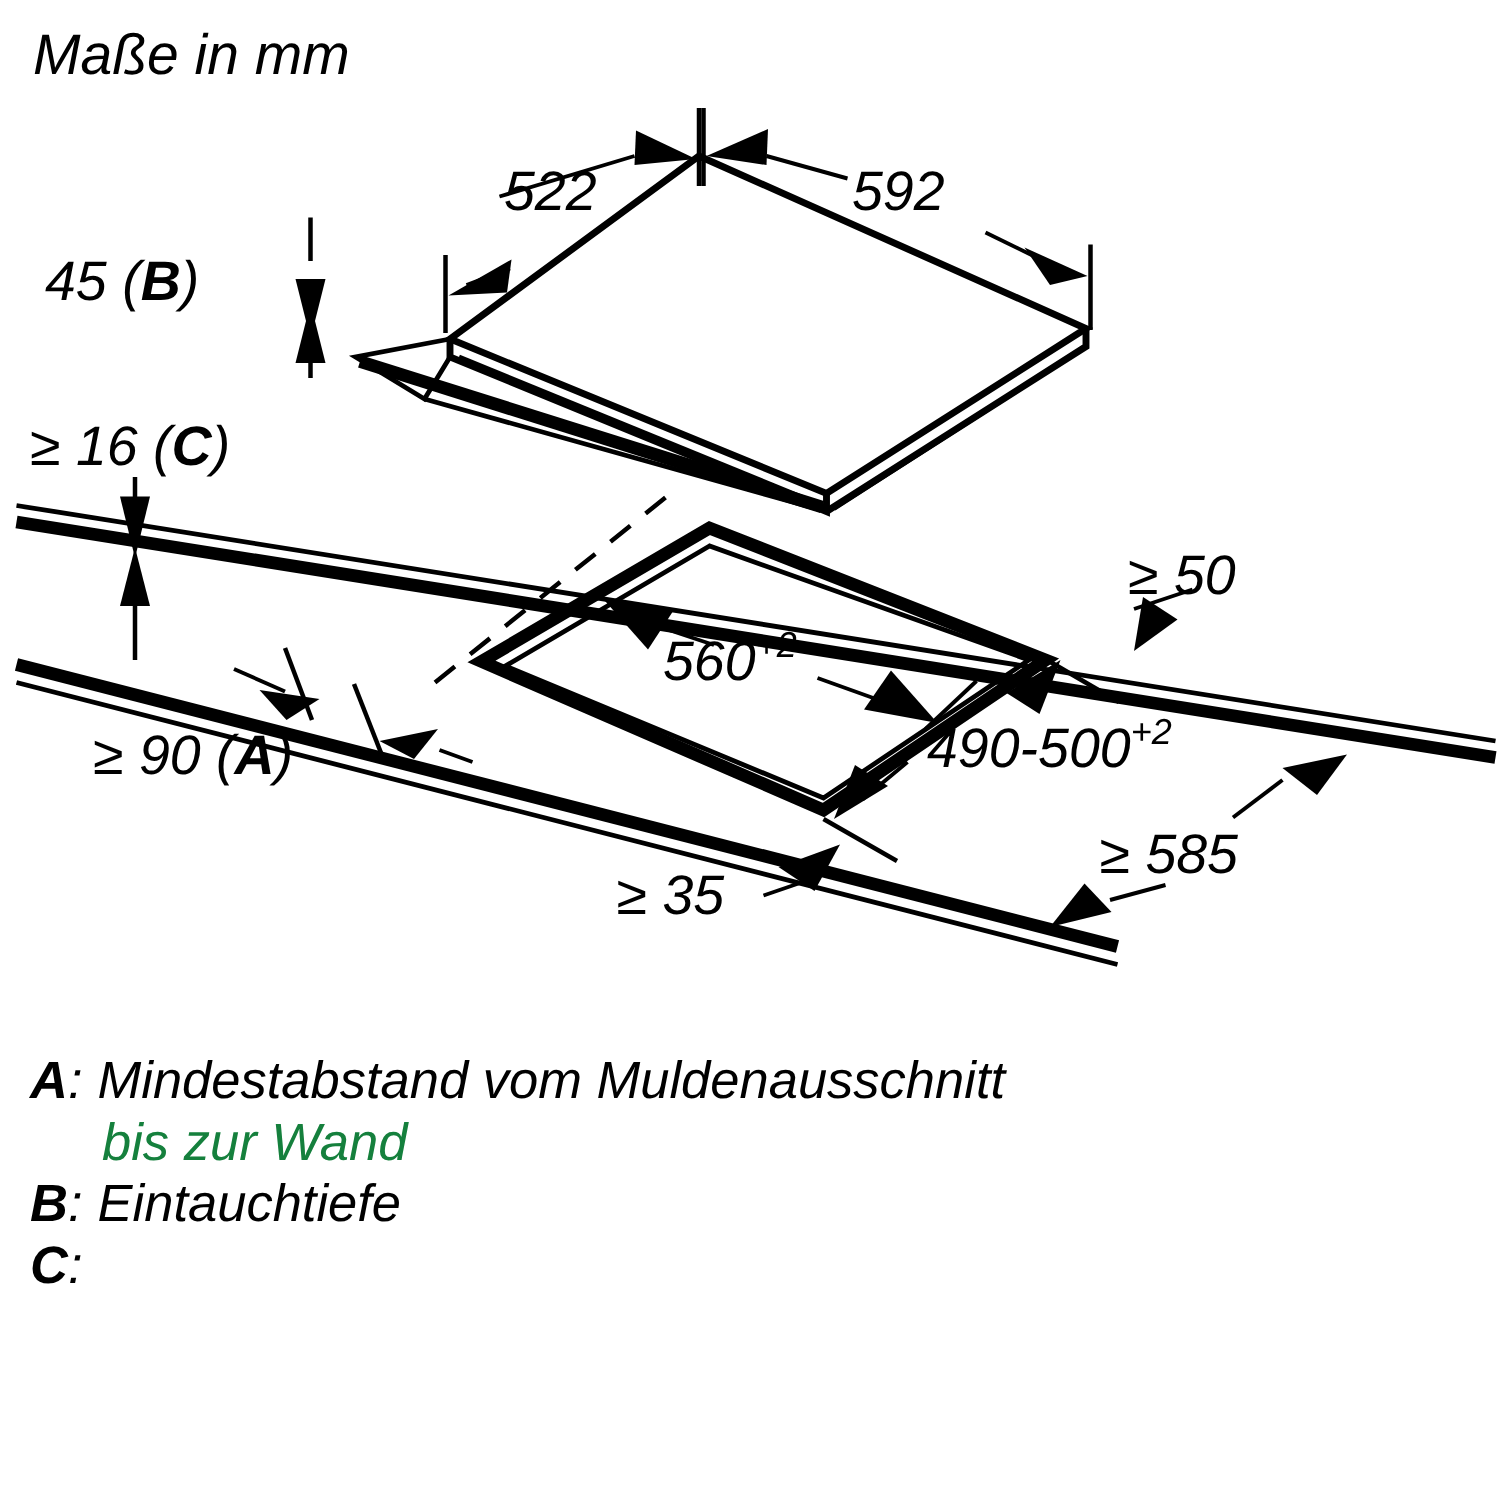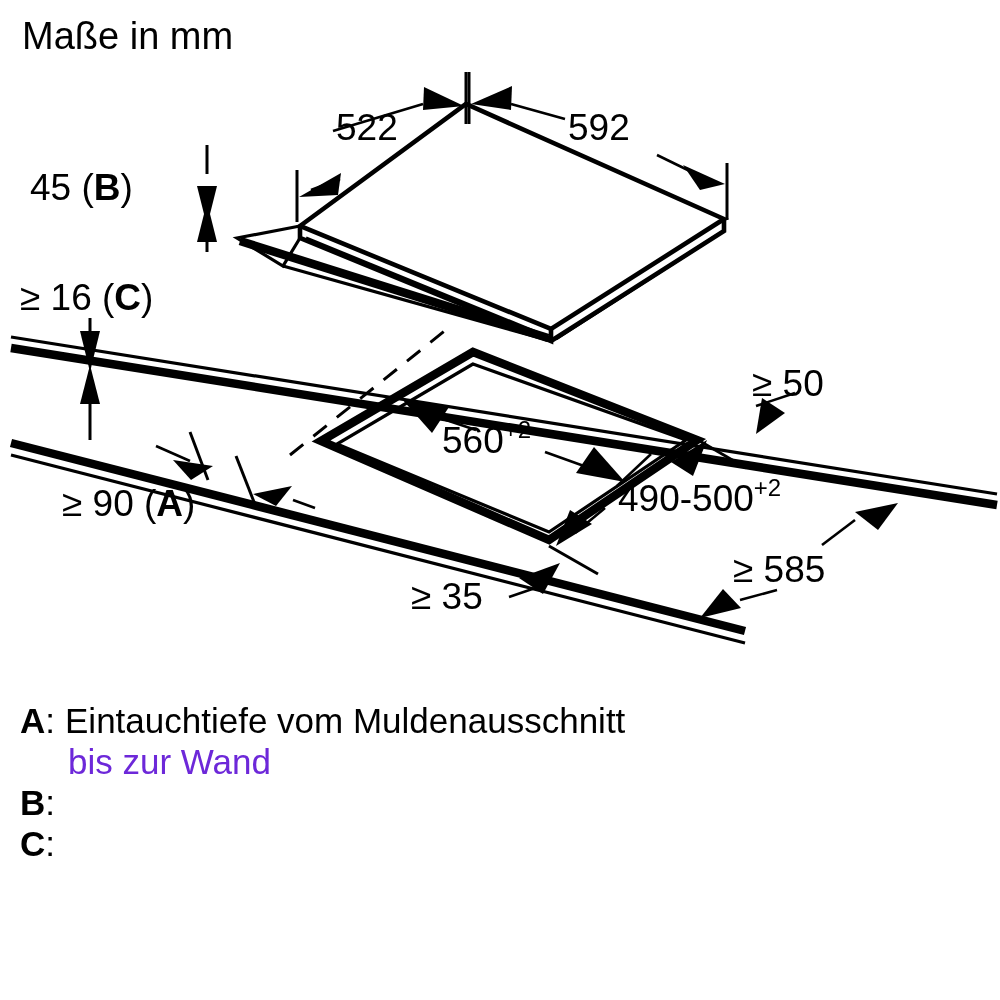--- a/index.html
+++ b/index.html
@@ -12,20 +12,21 @@
     height: 1000px;
     font-family: "Liberation Sans", sans-serif;
     color: #000000;
     overflow: hidden;
   }
   #page {
     position: relative;
     width: 1000px;
     height: 736px;
     background: #ffffff;
+    font-style: italic;
   }
   #diagram-svg {
     position: absolute;
     left: 0;
     top: 0;
     width: 1000px;
     height: 1000px;
     display: block;
   }
   .dim-text {
@@ -64,21 +65,21 @@
     margin-right: 10px;
   }
   .legend-body {
     font-weight: normal;
   }
   .legend-cont {
     padding-left: 48px;
     font-size: 35px;
     line-height: 41px;
     font-family: "Liberation Sans", sans-serif;
-    color: #6d28d9;
+    color: #15803d;
     white-space: pre;
   }
   .solid {
     fill: none;
     stroke: #000000;
     stroke-linecap: butt;
     stroke-linejoin: miter;
   }
   .thin { stroke-width: 3.2; }
   .med  { stroke-width: 4.6; }
@@ -216,26 +217,26 @@
       <polygon class="arrowhead" points="898,503 855,512 878,530"></polygon>
       <polygon class="arrowhead" points="700,618 741,608 723,589"></polygon>
       <text class="dim-text" x="733" y="582">≥ 585</text>
     </g>
 
   </svg>
 
   <div id="legend">
 
     <div class="legend-row">
-      <span class="legend-label">A</span><span class="legend-colon">:</span><span class="legend-body">Eintauchtiefe vom Muldenausschnitt</span>
+      <span class="legend-label">A</span><span class="legend-colon">:</span><span class="legend-body">Mindestabstand vom Muldenausschnitt</span>
     </div>
     <div class="legend-cont">bis zur Wand</div>
 
     <div class="legend-row">
-      <span class="legend-label">B</span><span class="legend-colon">:</span>
+      <span class="legend-label">B</span><span class="legend-colon">:</span><span class="legend-body">Eintauchtiefe</span>
     </div>
 
     <div class="legend-row">
       <span class="legend-label">C</span><span class="legend-colon">:</span>
     </div>
 
   </div>
 
 </div>
 

